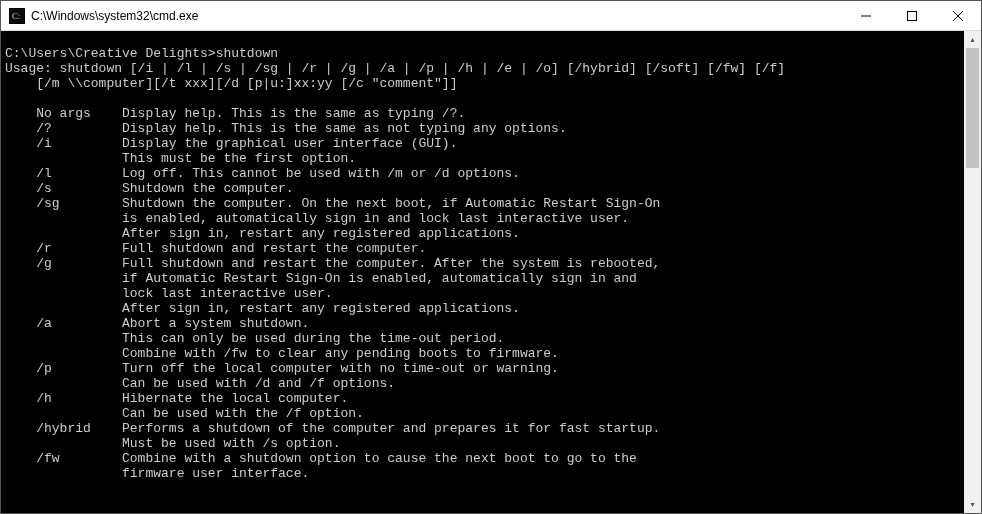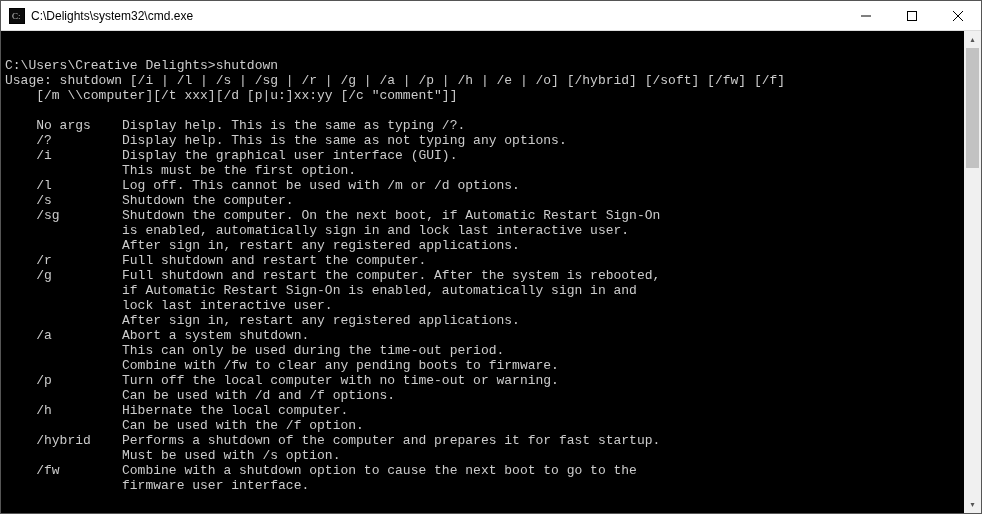--- a/index.html
+++ b/index.html
@@ -59,21 +59,21 @@
       background: #000;
       overflow: hidden;
     }
     .terminal {
       flex: 1;
       background: #000;
       color: #ccc;
       font-family: Consolas, "Courier New", monospace;
       font-size: 13px;
       line-height: 15px;
-      padding: 12px 0 0 4px;
+      padding: 0 0 0 4px;
       white-space: pre;
       overflow: hidden;
     }
     .term-line { white-space: pre; }
     .scrollbar {
       width: 17px;
       background: #f0f0f0;
       display: flex;
       flex-direction: column;
     }
@@ -106,21 +106,21 @@
 
 <div class="window">
   <div class="titlebar">
     <span class="title-icon">
       <svg width="16" height="16" viewBox="0 0 16 16">
         <rect x="0" y="0" width="16" height="16" fill="#000"></rect>
         <rect x="1" y="1" width="14" height="14" fill="#0c0c0c"></rect>
         <text x="3" y="11" font-size="9" fill="#ccc" font-family="Consolas">C:</text>
       </svg>
     </span>
-    <span class="title-text">C:\Delights\system32\cmd.exe</span>
+    <span class="title-text">C:\Windows\system32\cmd.exe</span>
     <div class="win-controls">
       <div class="win-btn">
         <svg width="10" height="10" viewBox="0 0 10 10">
             <line x1="0" y1="5" x2="10" y2="5" stroke="#000" stroke-width="1"></line>
           </svg>
       </div>
       <div class="win-btn">
         <svg width="10" height="10" viewBox="0 0 10 10">
             <rect x="0.5" y="0.5" width="9" height="9" fill="none" stroke="#000" stroke-width="1"></rect>
           </svg>

